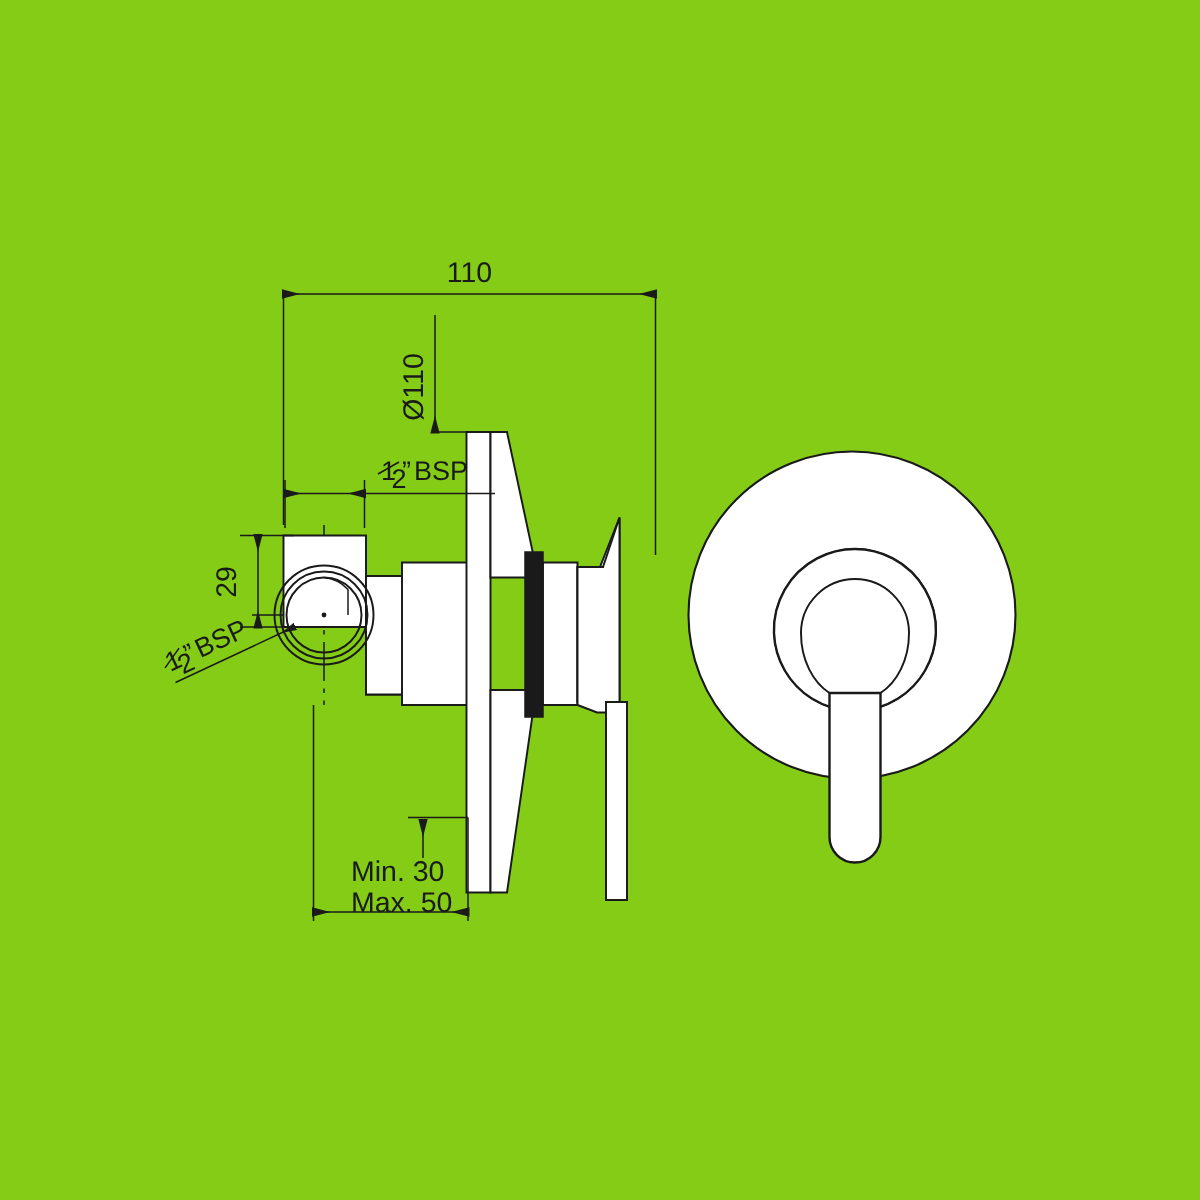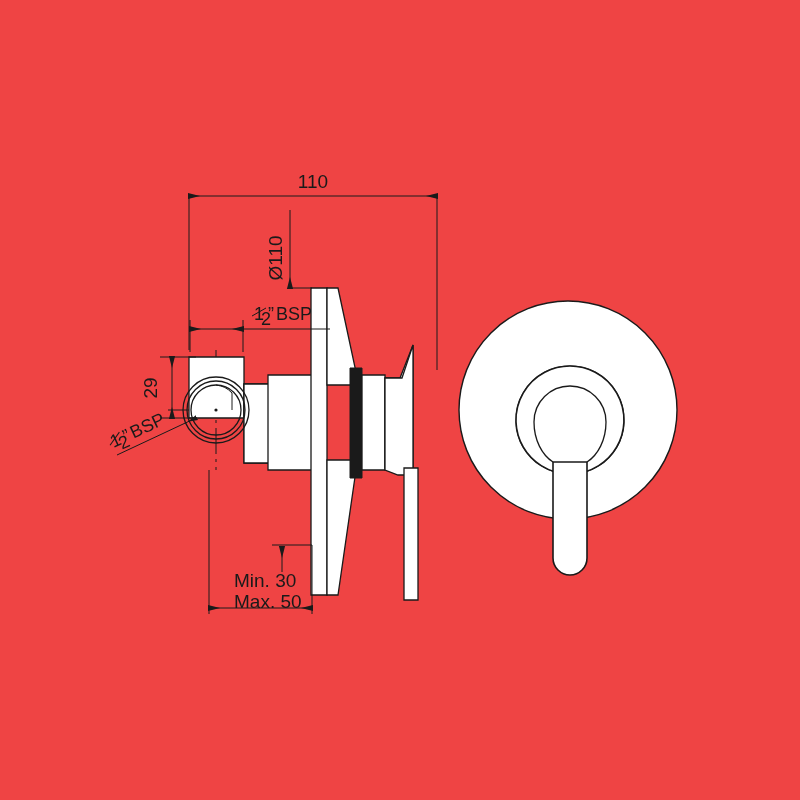--- a/index.html
+++ b/index.html
@@ -11,21 +11,21 @@
   body {
     width: 800px;
     height: 800px;
     font-family: "Liberation Sans", sans-serif;
     overflow: hidden;
   }
   #drawing-root {
     position: relative;
     width: 800px;
     height: 800px;
-    background: #ef4444;
+    background: #84cc16;
   }
   svg#technical-drawing {
     display: block;
     width: 800px;
     height: 800px;
   }
   .dim-text {
     font-family: "Liberation Sans", sans-serif;
     font-size: 19px;
     fill: #1a1a1a;

